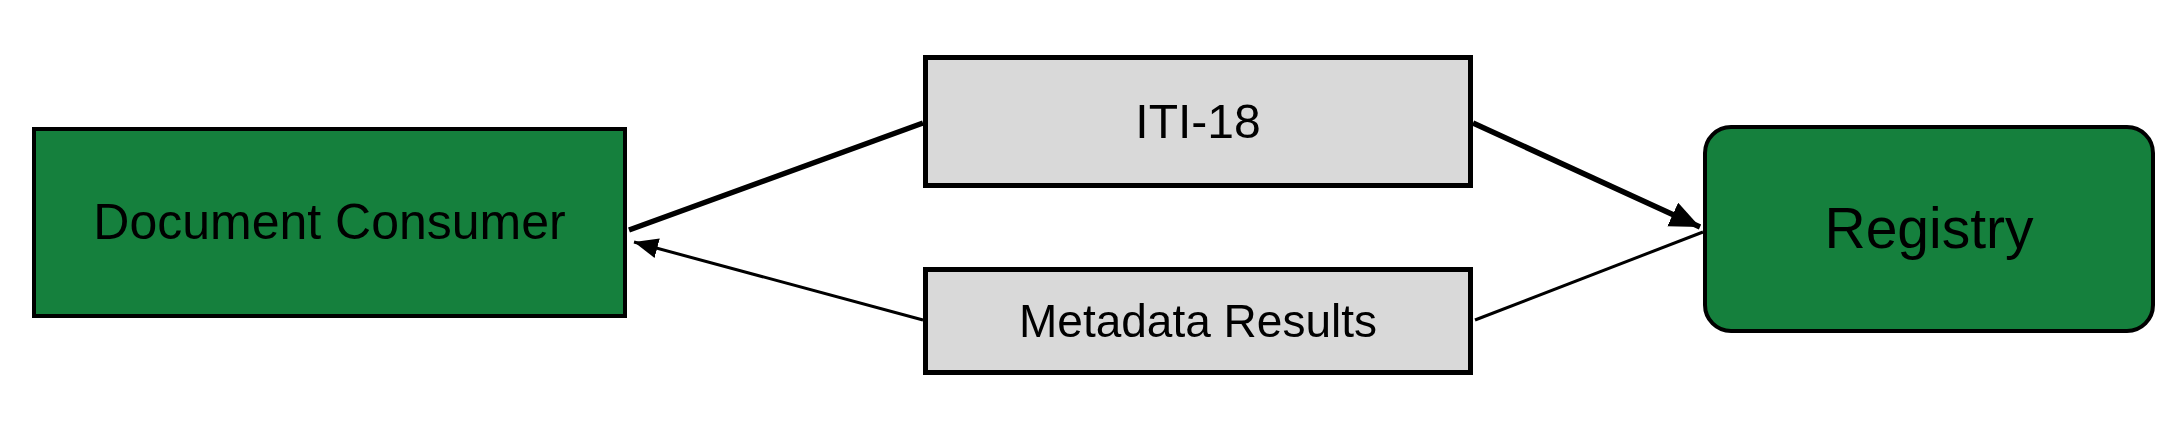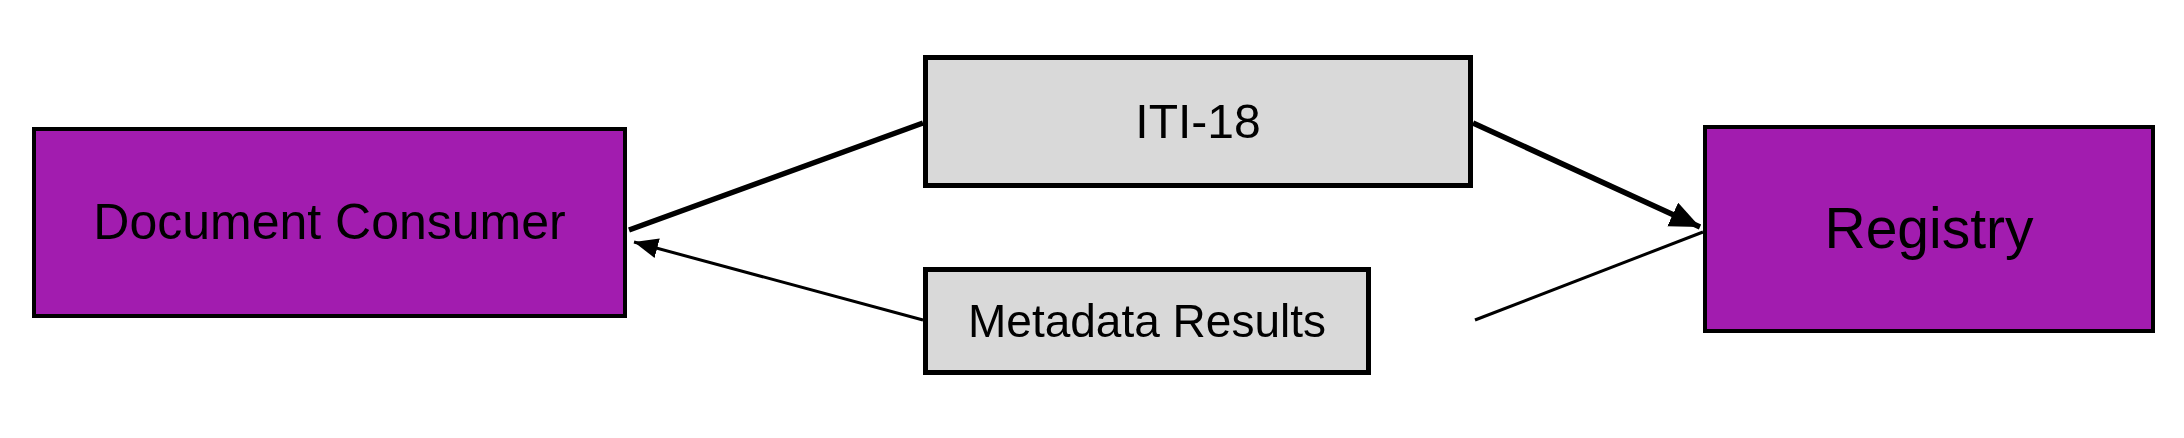--- a/index.html
+++ b/index.html
@@ -29,31 +29,31 @@
     box-sizing: border-box;
     display: flex;
     align-items: center;
     justify-content: center;
     flex-direction: column;
     text-align: left;
     line-height: 1.15;
     z-index: 2;
   }
   .actor {
-    background: #a21caf;
+    background: #15803d;
     border: 4px solid #000000;
   }
   .msg {
     background: #d9d9d9;
     border: 5px solid #000000;
   }
   .node-consumer   { left: 32px;   top: 127px; width: 595px; height: 191px; font-size: 50px; }
-  .node-registry   { left: 1703px; top: 125px; width: 452px; height: 208px; font-size: 57px; }
+  .node-registry   { left: 1703px; top: 125px; width: 452px; height: 208px; font-size: 57px; border-radius: 28px; }
   .msg-query       { left: 923px;  top: 55px;  width: 550px; height: 133px; font-size: 48px; line-height: 54px; }
-  .msg-results     { left: 923px;  top: 267px; width: 448px; height: 108px; font-size: 46px; }
+  .msg-results     { left: 923px;  top: 267px; width: 550px; height: 108px; font-size: 46px; }
   .edge {
     stroke: #000000;
     fill: none;
   }
   .edge-thick { stroke-width: 5.5px; }
   .edge-thin  { stroke-width: 3px; }
 </style>
 </head>
 <body>
 

